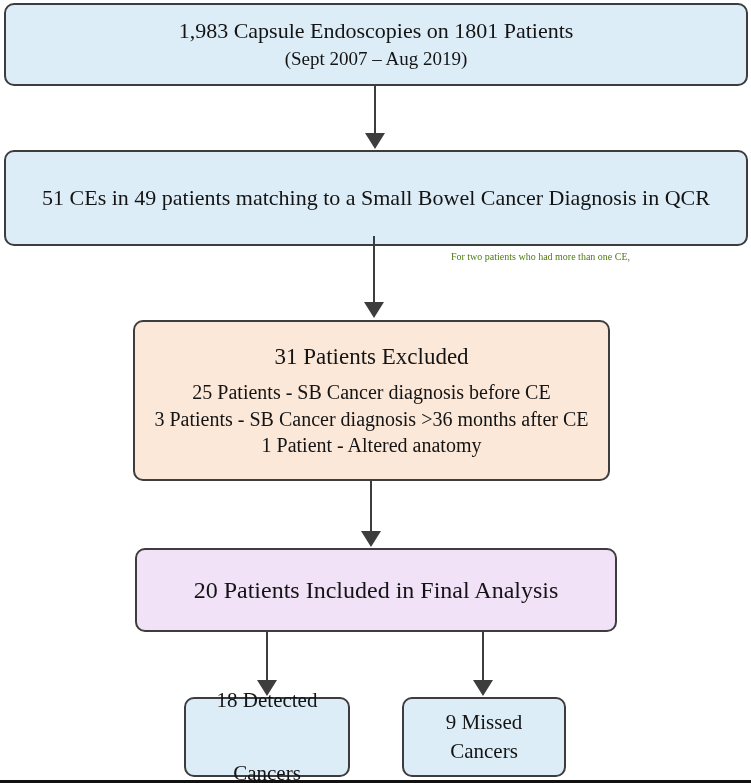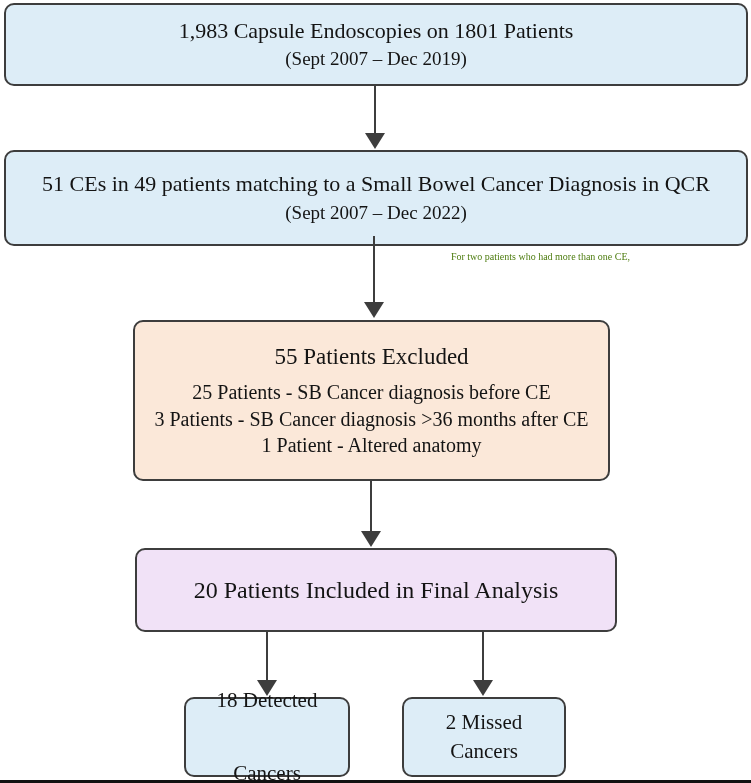--- a/index.html
+++ b/index.html
@@ -70,40 +70,39 @@
     background: #111111;
   }
 </style>
 </head>
 <body>
 
 <div class="canvas">
 
   <div class="box fill-blue" style="left:4px; top:3px; width:744px; height:83px;">
     <div class="t-main">1,983 Capsule Endoscopies on 1801 Patients</div>
-    <div class="t-sub">(Sept 2007 – Dec 2019)</div>
+    <div class="t-sub">(Sept 2007 – Aug 2019)</div>
   </div>
 
   <div class="arrow-line" style="left:374px; top:86px; height:47px;"></div>
   <div class="arrow-head" style="left:365px; top:133px;"></div>
 
   <div class="box fill-blue" style="left:4px; top:150px; width:744px; height:96px;">
     <div class="t-main">51 CEs in 49 patients matching to a Small Bowel Cancer Diagnosis in QCR</div>
-    <div class="t-sub">(Sept 2007 – Dec 2022)</div>
   </div>
 
   <div class="arrow-line" style="left:373px; top:236px; height:66px;"></div>
   <div class="arrow-head" style="left:364px; top:302px;"></div>
 
   <div class="annotation">
     <div>For two patients who had more than one CE,</div>
   </div>
 
   <div class="box fill-peach" style="left:133px; top:320px; width:477px; height:161px;">
-    <div class="t-head">55 Patients Excluded</div>
+    <div class="t-head">31 Patients Excluded</div>
     <div class="t-det">25 Patients - SB Cancer diagnosis before CE</div>
     <div class="t-det">3 Patients - SB Cancer diagnosis &gt;36 months after CE</div>
     <div class="t-det">1 Patient - Altered anatomy</div>
   </div>
 
   <div class="arrow-line" style="left:370px; top:481px; height:50px;"></div>
   <div class="arrow-head" style="left:361px; top:531px;"></div>
 
   <div class="box fill-purple" style="left:135px; top:548px; width:482px; height:84px;">
     <div class="t-big">20 Patients Included in Final Analysis</div>
@@ -114,19 +113,19 @@
 
   <div class="arrow-line" style="left:482px; top:632px; height:48px;"></div>
   <div class="arrow-head" style="left:473px; top:680px;"></div>
 
   <div class="box fill-blue" style="left:184px; top:697px; width:166px; height:80px;gap:44px;">
     <div class="t-leaf">18 Detected</div>
     <div class="t-leaf">Cancers</div>
   </div>
 
   <div class="box fill-blue" style="left:402px; top:697px; width:164px; height:80px;">
-    <div class="t-leaf">2 Missed</div>
+    <div class="t-leaf">9 Missed</div>
     <div class="t-leaf">Cancers</div>
   </div>
 
   <div class="bottom-rule"></div>
 
 </div>
 
 </body></html>

